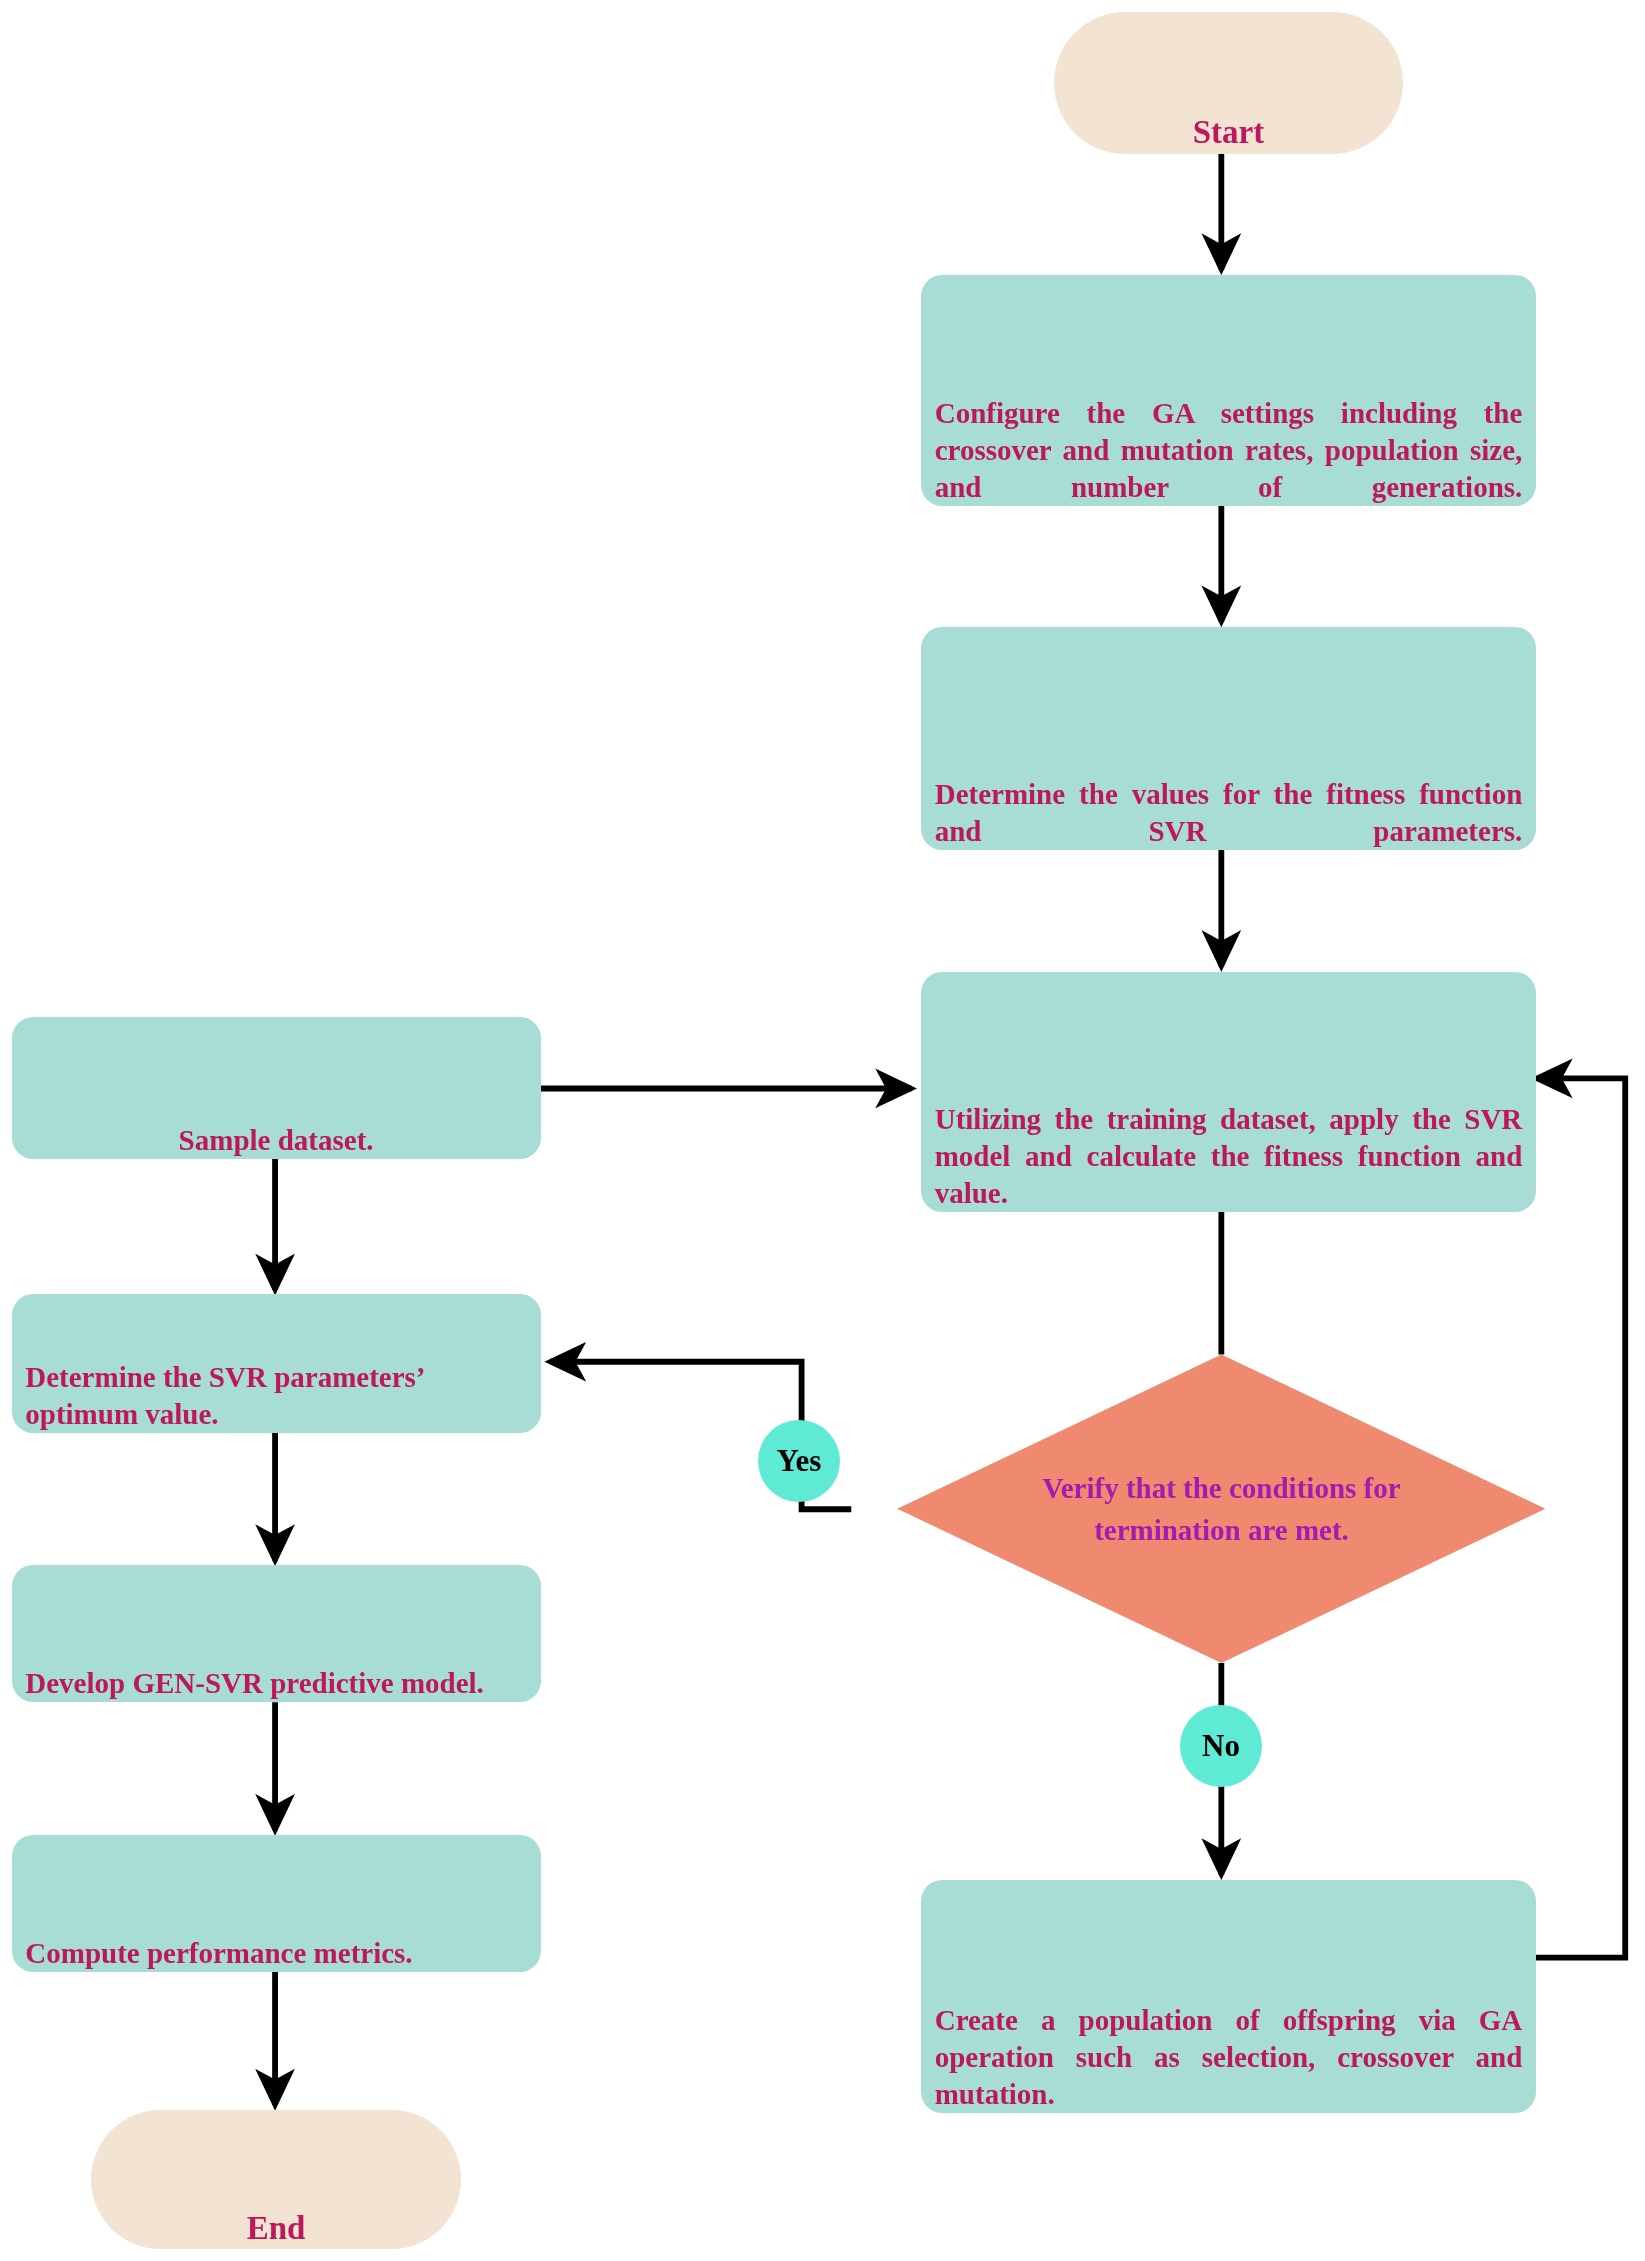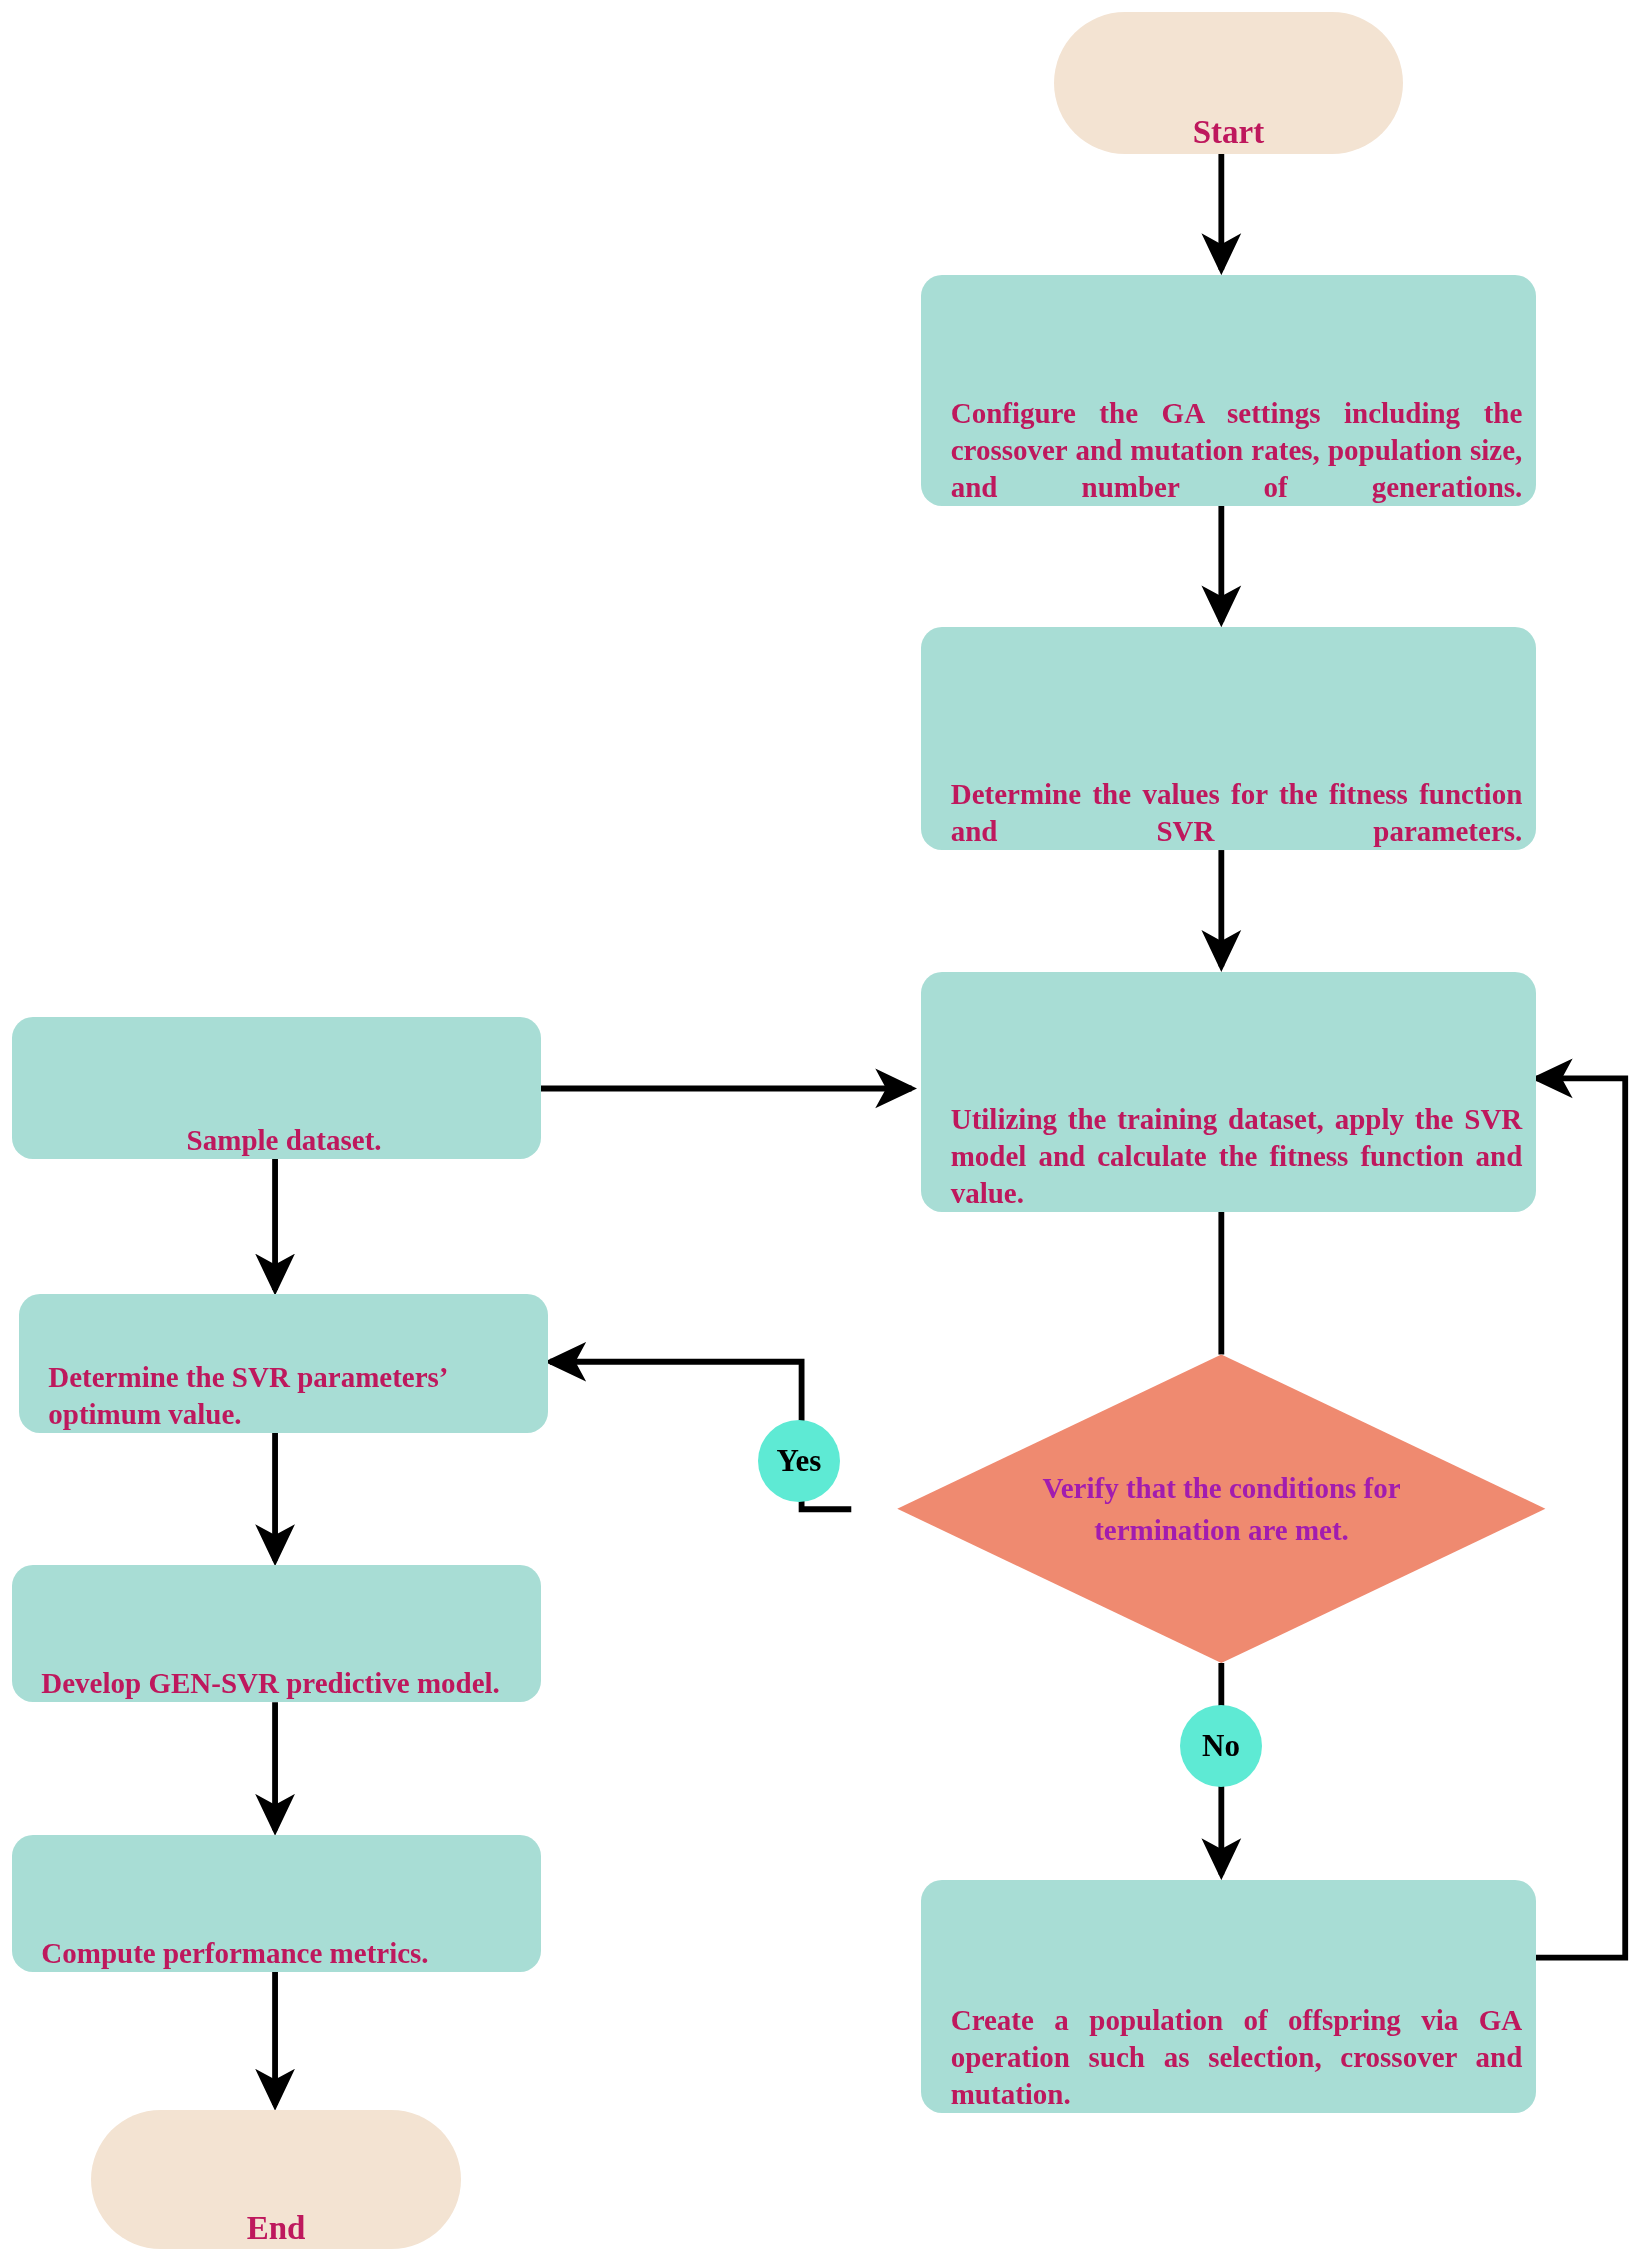--- a/index.html
+++ b/index.html
@@ -33,21 +33,20 @@
     display: flex;
     align-items: flex-end;
     font-family: "Liberation Serif", "DejaVu Serif", serif;
     font-weight: bold;
     color: #be185d;
     line-height: 1.28;
   }
   .proc {
     background: #a8ddd5;
     border-radius: 21px;
-    padding-left: 16px;
   }
   .term {
     background: #f3e3d2;
     border-radius: 106px;
     justify-content: center;
   }
   .proc .txt {
     width: 100%;
     padding: 0 13.7px;
   }
@@ -135,21 +134,21 @@
   </div>
 
   <div class="node proc" style="left:921px; top:972px; width:615px; height:240px; font-size:29px;">
     <span class="txt txt-justify">Utilizing the training dataset, apply the SVR model and calculate the fitness function and value.</span>
   </div>
 
   <div class="node proc" style="left:11.6px; top:1017px; width:529px; height:142px; font-size:29px;">
     <span class="txt txt-center">Sample dataset.</span>
   </div>
 
-  <div class="node proc" style="left:11.6px; top:1294px; width:529px; height:139px; font-size:29px;margin-left:7px;">
+  <div class="node proc" style="left:11.6px; top:1294px; width:529px; height:139px; font-size:29px;">
     <span class="txt txt-left">Determine the SVR parameters’ optimum value.</span>
   </div>
 
   <div class="node proc" style="left:11.6px; top:1835px; width:529px; height:137px; font-size:29px;">
     <span class="txt txt-left">Compute performance metrics.</span>
   </div>
 
   <div class="node proc" style="left:11.6px; top:1565px; width:529px; height:137px; font-size:29px;">
     <span class="txt txt-left">Develop GEN-SVR predictive model.</span>
   </div>

